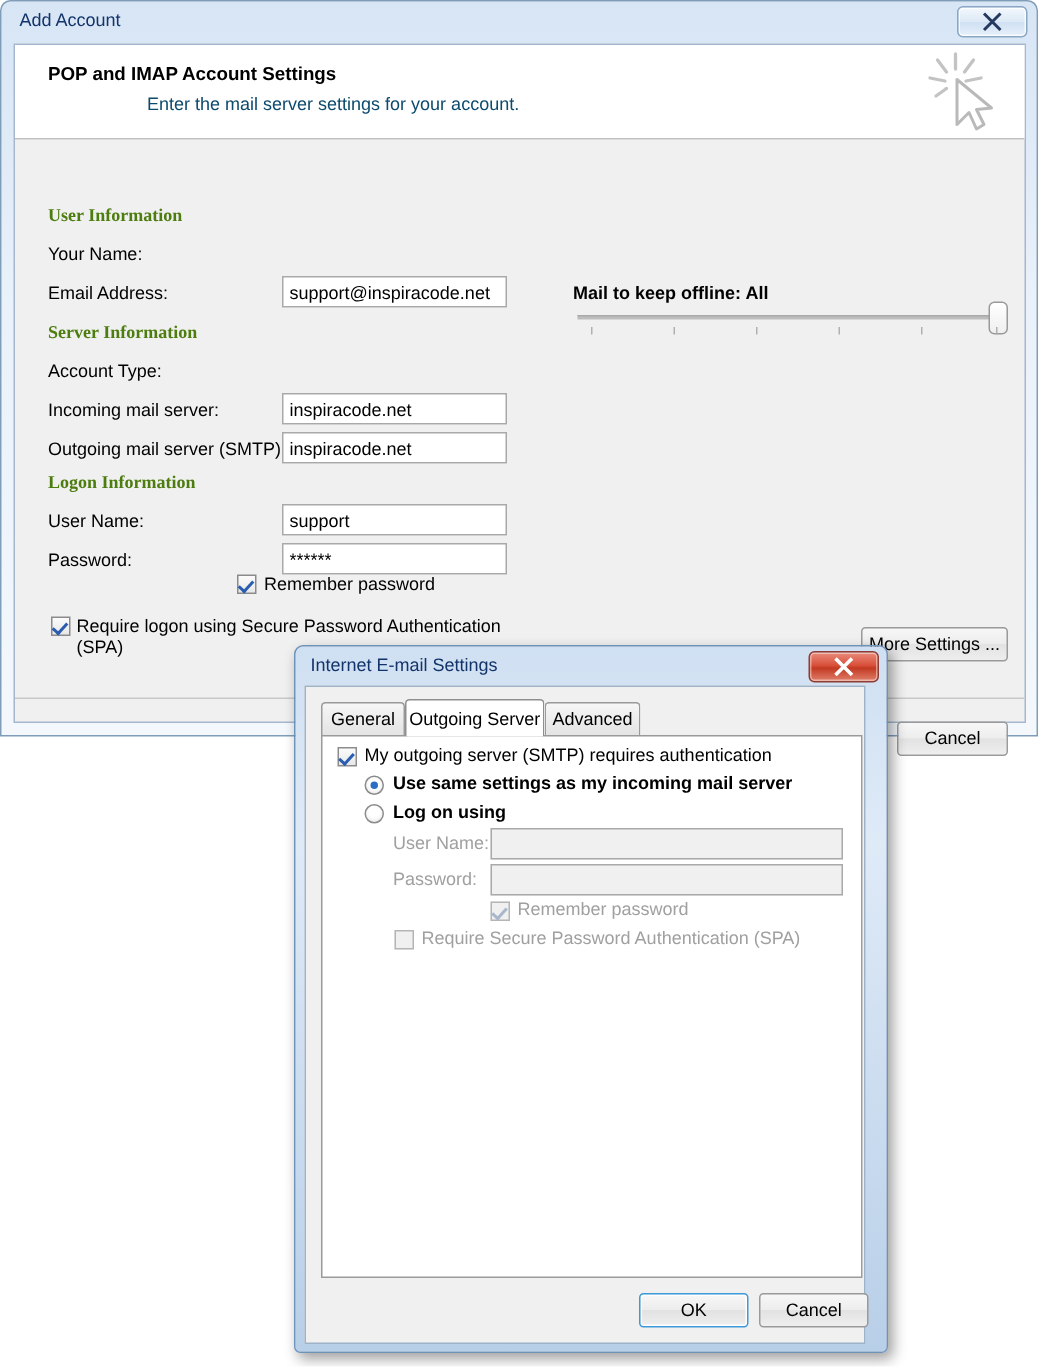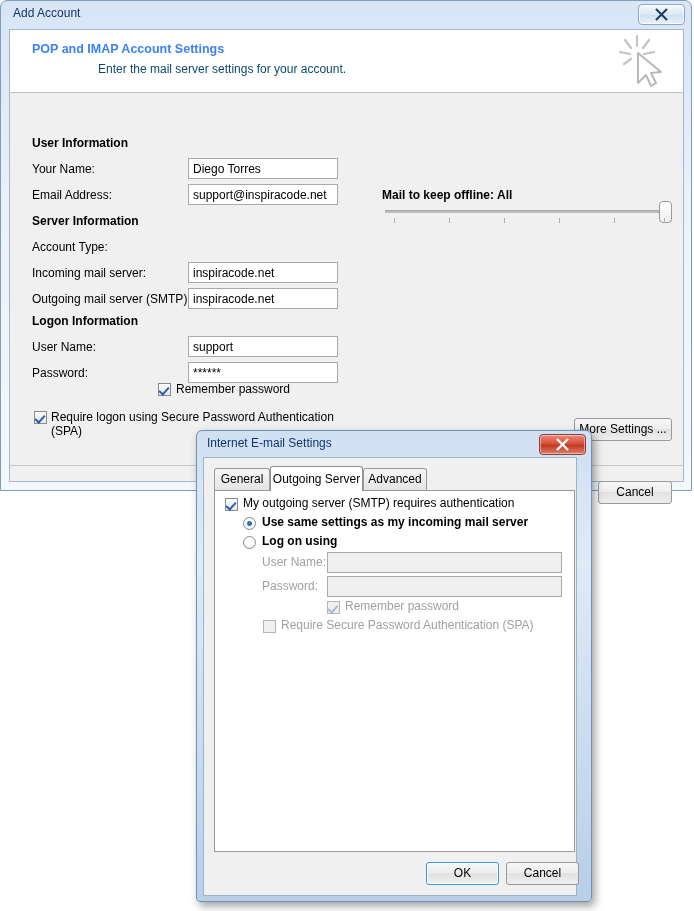--- a/index.html
+++ b/index.html
@@ -53,34 +53,34 @@
   }
   .header-band {
     position: absolute;
     left: 0; top: 0; right: 0; height: 62px;
     background: #ffffff;
     border-bottom: 1px solid #bfbfbf;
   }
   .header-title {
     position: absolute;
     left: 22px; top: 12px;
-    font-size: 12.5px; font-weight: bold; color: #3b82f6;
+    font-size: 12.5px; font-weight: bold; color: #000000;
   }
   .header-sub {
     position: absolute;
     left: 40px; top: 32px;
     font-size: 12px; color: #0c4a6e; margin-left: 48px;
   }
   .header-icon { position: absolute; right: 12px; top: 4px; }
 
   .content { position: absolute; left: 0; top: 63px; right: 0; bottom: 0; }
 
   .section-head {
     position: absolute;
-    font-size: 12px; font-weight: bold; color: #000000;
+    font-size: 12px; font-weight: bold; color: #4d7c0f; font-family: Liberation Serif, serif;
   }
   .field-label {
     position: absolute;
     font-size: 12px; color: #000;
   }
   .textbox {
     position: absolute;
     height: 21px;
     border: 1px solid #a9a9a9;
     background: #ffffff;
@@ -304,21 +304,20 @@
           <path d="M23 19 L23 49 L31 41 L36 52 L41 49 L36 39 L46 38 Z" fill="#ffffff" stroke="#b9b9b9" stroke-width="2" stroke-linejoin="round"></path>
         </svg>
       </div>
     </div>
 
     <div class="content">
 
       <div class="section-head" style="left:22px; top:43px;">User Information</div>
 
       <div class="field-label" style="left:22px; top:69px;">Your Name:</div>
-      <input class="textbox" style="left: 178px; top: 65px; width: 150px;" value="Diego Torres">
 
       <div class="field-label" style="left:22px; top:95px;">Email Address:</div>
       <input class="textbox" style="left: 178px; top: 91px; width: 150px;" value="support@inspiracode.net">
 
       <div class="section-head" style="left:22px; top:121px;">Server Information</div>
 
       <div class="field-label" style="left:22px; top:147px;">Account Type:</div>
 
       <div class="field-label" style="left:22px; top:173px;">Incoming mail server:</div>
       <input class="textbox" style="left: 178px; top: 169px; width: 150px;" value="inspiracode.net">

